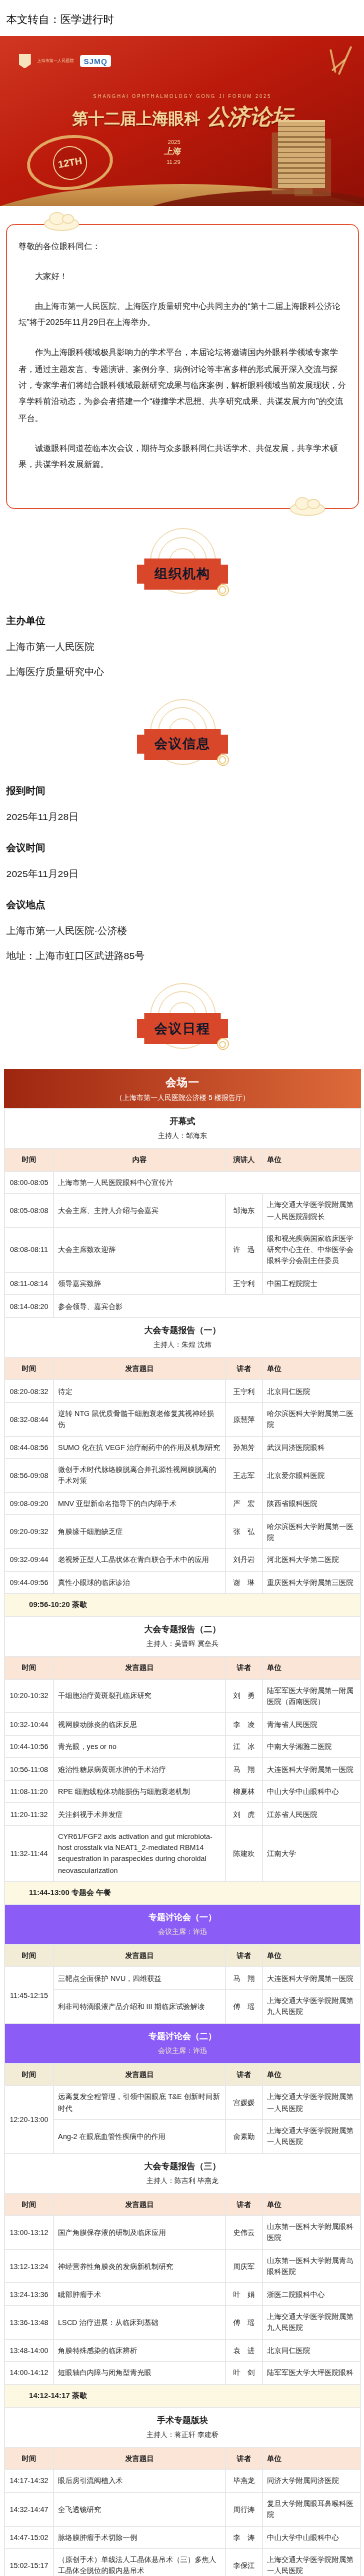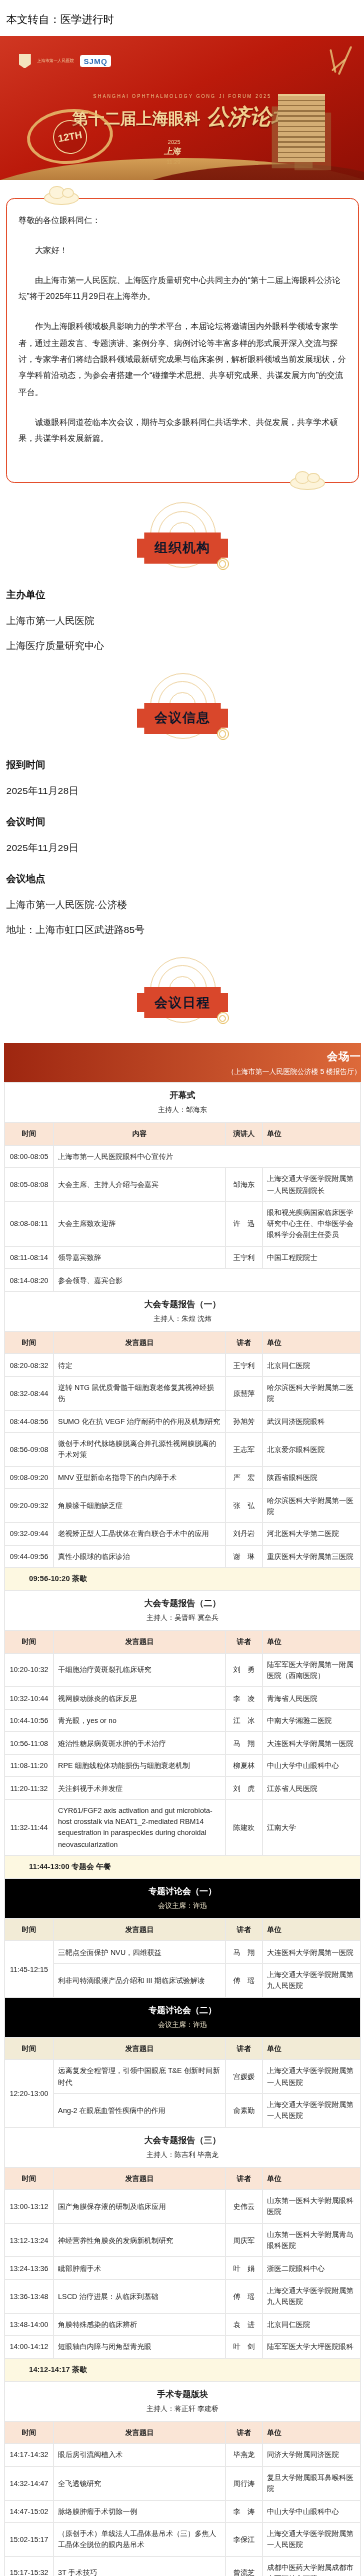--- a/index.html
+++ b/index.html
@@ -1,19 +1,19 @@
 <!DOCTYPE html>
 <html style="font-size:8.2px"><head>
 <meta charset="utf-8">
 <style>
   html,body{margin:0;padding:0;background:#fff;}
   body{width:365px;margin:0 auto;font-family:"Liberation Sans","DejaVu Sans",sans-serif;color:#111;}
   .top-note{padding:13.4px 6.2px 8.2px;font-size:10.8px;color:#000;}
   
-  .banner{position:relative;height:144px;overflow:hidden;background:linear-gradient(155deg,#d03722 0%,#bb1a0b 45%,#8f0f05 100%);color:#f2d49c;}
+  .banner{position:relative;height:170px;overflow:hidden;background:linear-gradient(155deg,#d03722 0%,#bb1a0b 45%,#8f0f05 100%);color:#f2d49c;}
   .b-logos{position:absolute;top:18.5px;left:18.5px;display:flex;gap:6.2px;align-items:center;}
   .b-shield{width:12.4px;height:14.4px;background:#f4e3bd;clip-path:polygon(0 0,100% 0,100% 70%,50% 100%,0 70%);}
   .b-hosp{font-size:4.1px;line-height:1.4;color:#f2d8a8;}
   .b-sjmq{background:#fff;border-radius:2.1px;padding:1.5px 3.6px;color:#2f6db5;font-weight:bold;font-size:7.7px;letter-spacing:0.5px;}
   .b-entitle{position:absolute;top:58px;width:100%;text-align:center;font-size:4.6px;letter-spacing:1.5px;color:#e9c98d;}
   .b-main{position:absolute;top:66px;width:100%;text-align:center;white-space:nowrap;}
   .b-cn{font-size:16px;font-weight:800;color:#f3d79c;text-shadow:0 0.5px 1px rgba(0,0,0,.35);}
   .b-calli{font-size:21.6px;font-weight:700;font-style:italic;color:#f0cf8e;margin-left:4.1px;text-shadow:0 1px 1.5px rgba(0,0,0,.4);}
   .b-sh{position:absolute;top:102px;left:164px;text-align:right;font-size:5.7px;color:#ecd2a0;line-height:1.5;}
   .b-sh .b-city{font-size:8.2px;font-style:italic;font-weight:700;}
@@ -48,36 +48,36 @@
     clip-path:polygon(0 6.2px,7.2px 6.2px,7.2px 0,calc(100% - 7.2px) 0,calc(100% - 7.2px) 6.2px,100% 6.2px,100% calc(100% - 6.2px),calc(100% - 7.2px) calc(100% - 6.2px),calc(100% - 7.2px) 100%,7.2px 100%,7.2px calc(100% - 6.2px),0 calc(100% - 6.2px));}
   .badge-ring{position:absolute;left:calc(50% + 34px);bottom:-6.2px;width:10.3px;height:10.3px;border-radius:50%;border:1px solid #e8c064;background:#fff;z-index:3;}
   .badge-ring::after{content:'';position:absolute;inset:1.5px;border-radius:50%;border:0.5px solid #e8c064;}
   
   .plain{padding:0 6.2px;font-size:9.8px;line-height:1.5;color:#141414;}
   .plain .lbl{font-weight:bold;font-size:9.8px;margin:17.5px 0 0;font-family:Liberation Mono, monospace;}
   .plain .val{margin:10.3px 0 0;}
   
   .venue{margin:0 0 28px;}
   .venue-head{width:357px;margin:0 auto;color:#fff;text-align:center;padding:6.7px 0 5.7px;}
-  .theme-red{background:linear-gradient(90deg,#9e2610,#dd6a3a);text-align:right;}
+  .theme-red{background:linear-gradient(90deg,#9e2610,#dd6a3a);}
   .vh-title{font-size:10.8px;font-weight:bold;letter-spacing:0.5px;}
   .vh-sub{font-size:7px;margin-top:2.6px;}
   table.agenda{border-collapse:collapse;width:357px;margin:0 auto;font-size:7.2px;color:#222;background:#fff;border:0.5px solid #e2e2e2;table-layout:fixed;}
   .agenda td{border:0.5px solid #e8e8e8;padding:5.2px 4.1px;vertical-align:middle;line-height:1.55;word-break:break-word;}
   .agenda td.time{text-align:center;white-space:nowrap;}
   .agenda td.speaker{text-align:center;}
   .agenda td.topic,.agenda td.org{text-align:left;}
   .agenda tr.colhead td{font-weight:bold;text-align:center;}
   .agenda tr.colhead td:last-child{text-align:left;}
   .head-peach td{background:#fae5d6;}
   .head-tan td{background:#f2ebd6;}
   .agenda td.sec{text-align:center;padding:6.2px 4.1px;}
   .sec-title{font-weight:bold;font-size:8.5px;}
   .sec-host{font-size:7px;margin-top:2.6px;}
-  td.sec.gold{background:#000000;color:#fff;margin-top:37px;}
+  td.sec.gold{background:#8b5cf6;color:#fff;margin-top:37px;}
   td.sec.gold .sec-host{color:#f3e9cf;}
   .break-yellow td,.break-blue td{font-weight:bold;text-align:left;padding-left:24px;font-size:7.5px;}
   .break-yellow td{background:#fdf8e1;}
 </style>
 </head>
 <body>
 
 <div class="top-note">本文转自：医学进行时</div>
 
 <div class="banner">

